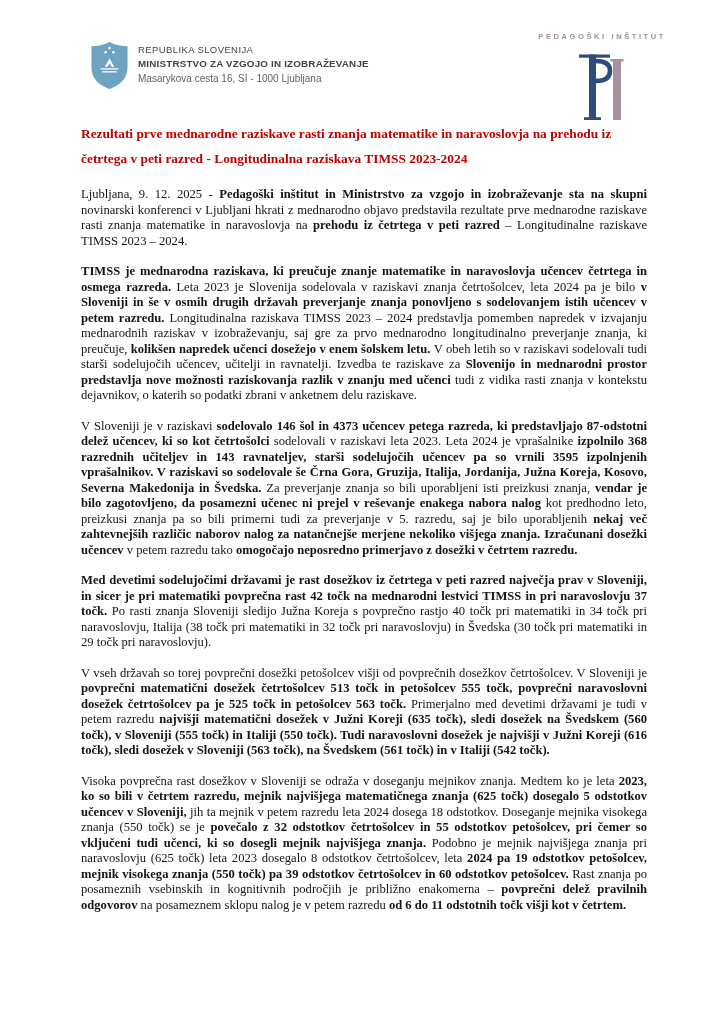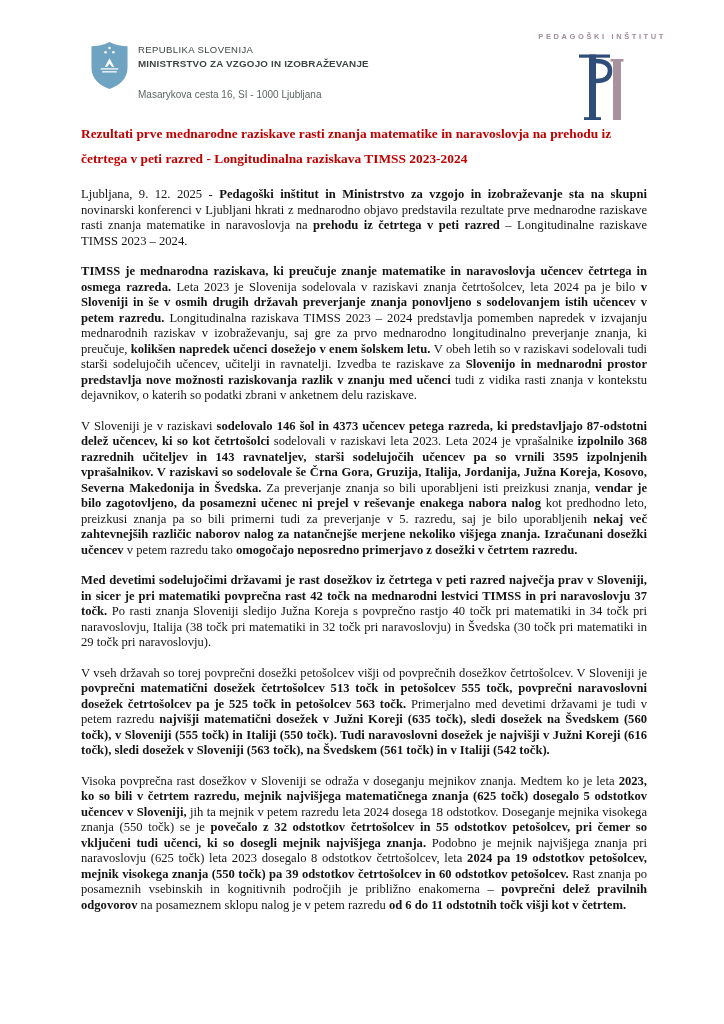--- a/index.html
+++ b/index.html
@@ -14,21 +14,21 @@
   
   .gov-block{
     position:absolute;left:90px;top:41px;
     display:flex;align-items:flex-start;gap:9px;
     font-family:"Liberation Sans", sans-serif;
     justify-content:flex-end;
   }
   .coa{width:39px;height:49px;flex:0 0 auto;}
   .gov-text{padding-top:3px;color:#3d4543;}
   .gov-line1{font-size:9.5px;letter-spacing:0.4px;margin-bottom:3px;}
-  .gov-line2{font-size:9.8px;font-weight:bold;letter-spacing:0.2px;margin-bottom:20px;}
+  .gov-line2{font-size:9.8px;font-weight:bold;letter-spacing:0.2px;margin-bottom:4px;}
   .gov-line3{font-size:10px;color:#5d6563;}
   .pi-block{
     position:absolute;right:58px;top:36px;
     display:flex;align-items:center;gap:8px;
     font-family:"Liberation Sans", sans-serif;
     flex-direction:column;
   }
   .pi-label{
     font-size:7.5px;font-weight:bold;letter-spacing:2.6px;
     color:#9d8e99;white-space:nowrap;

